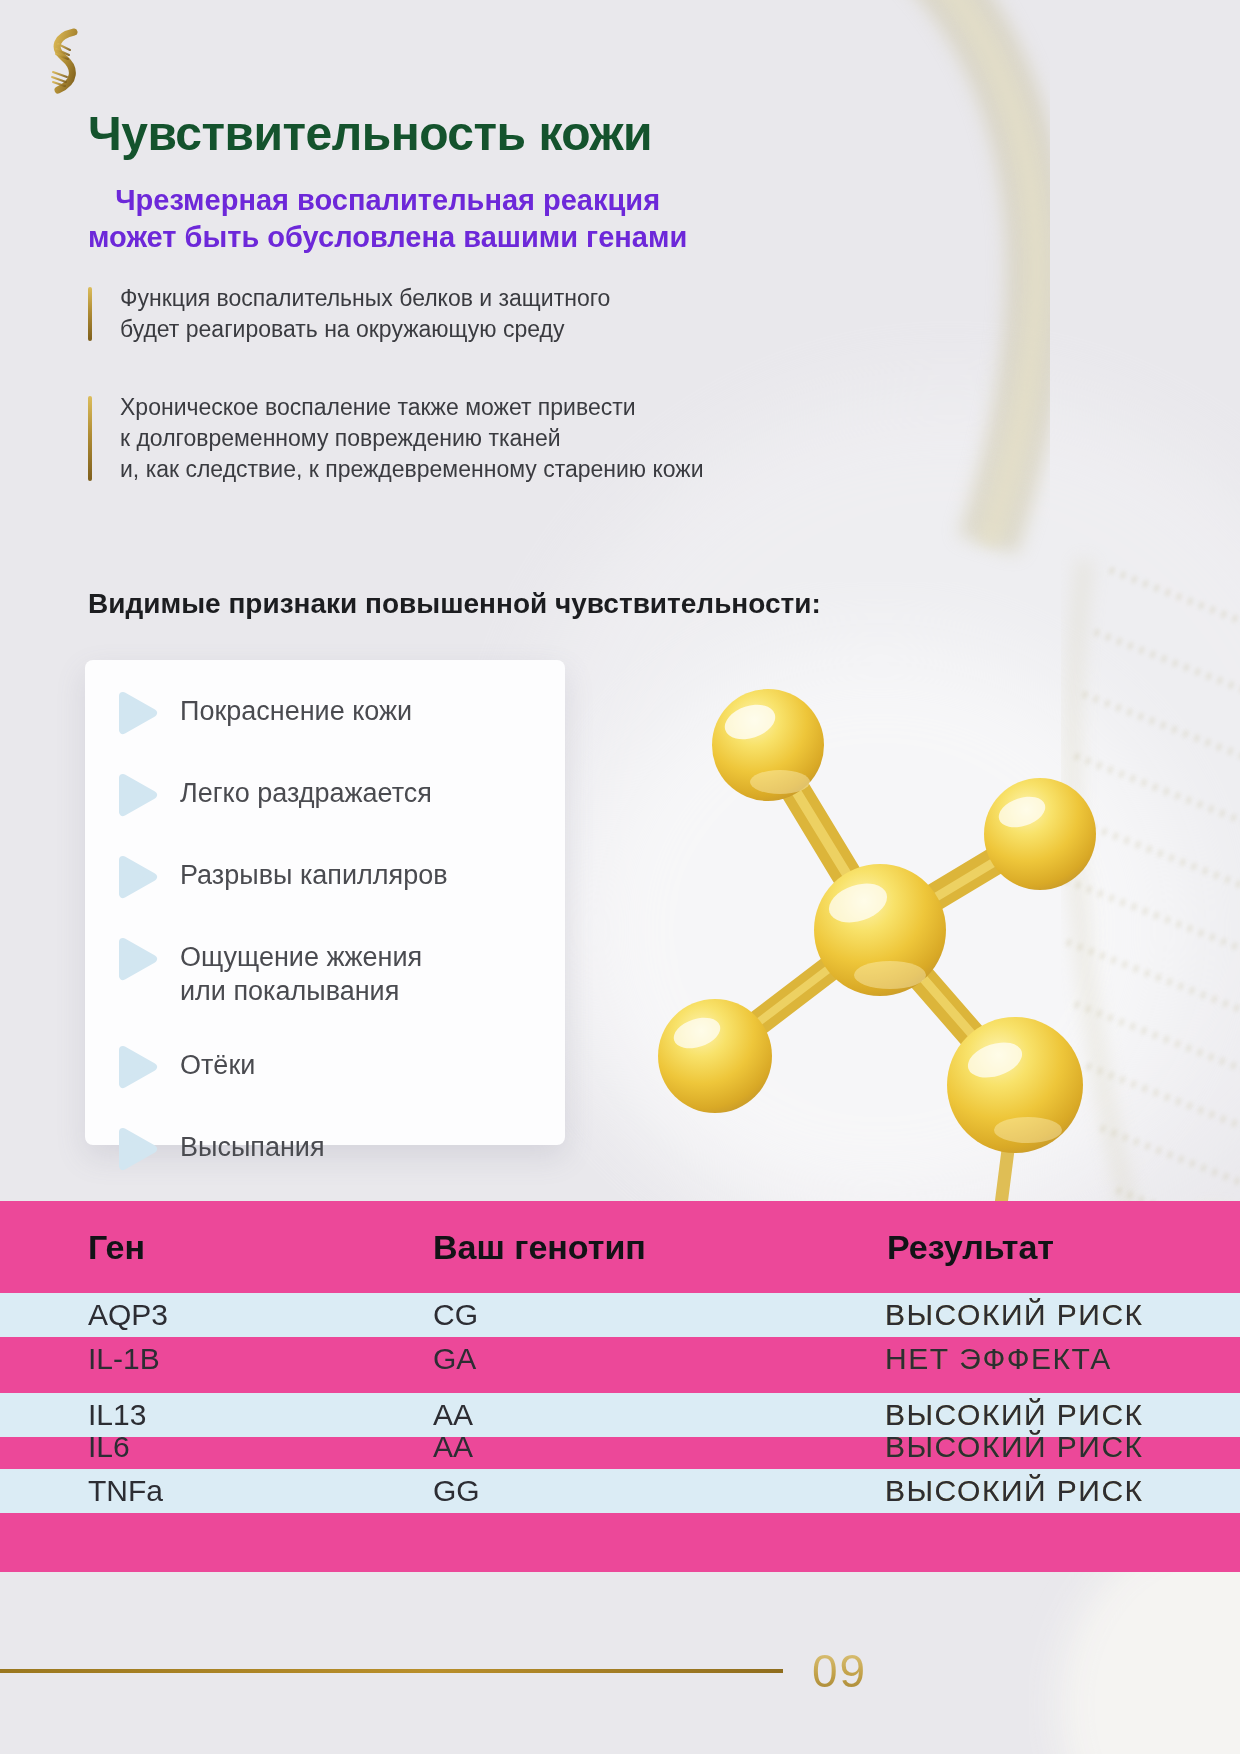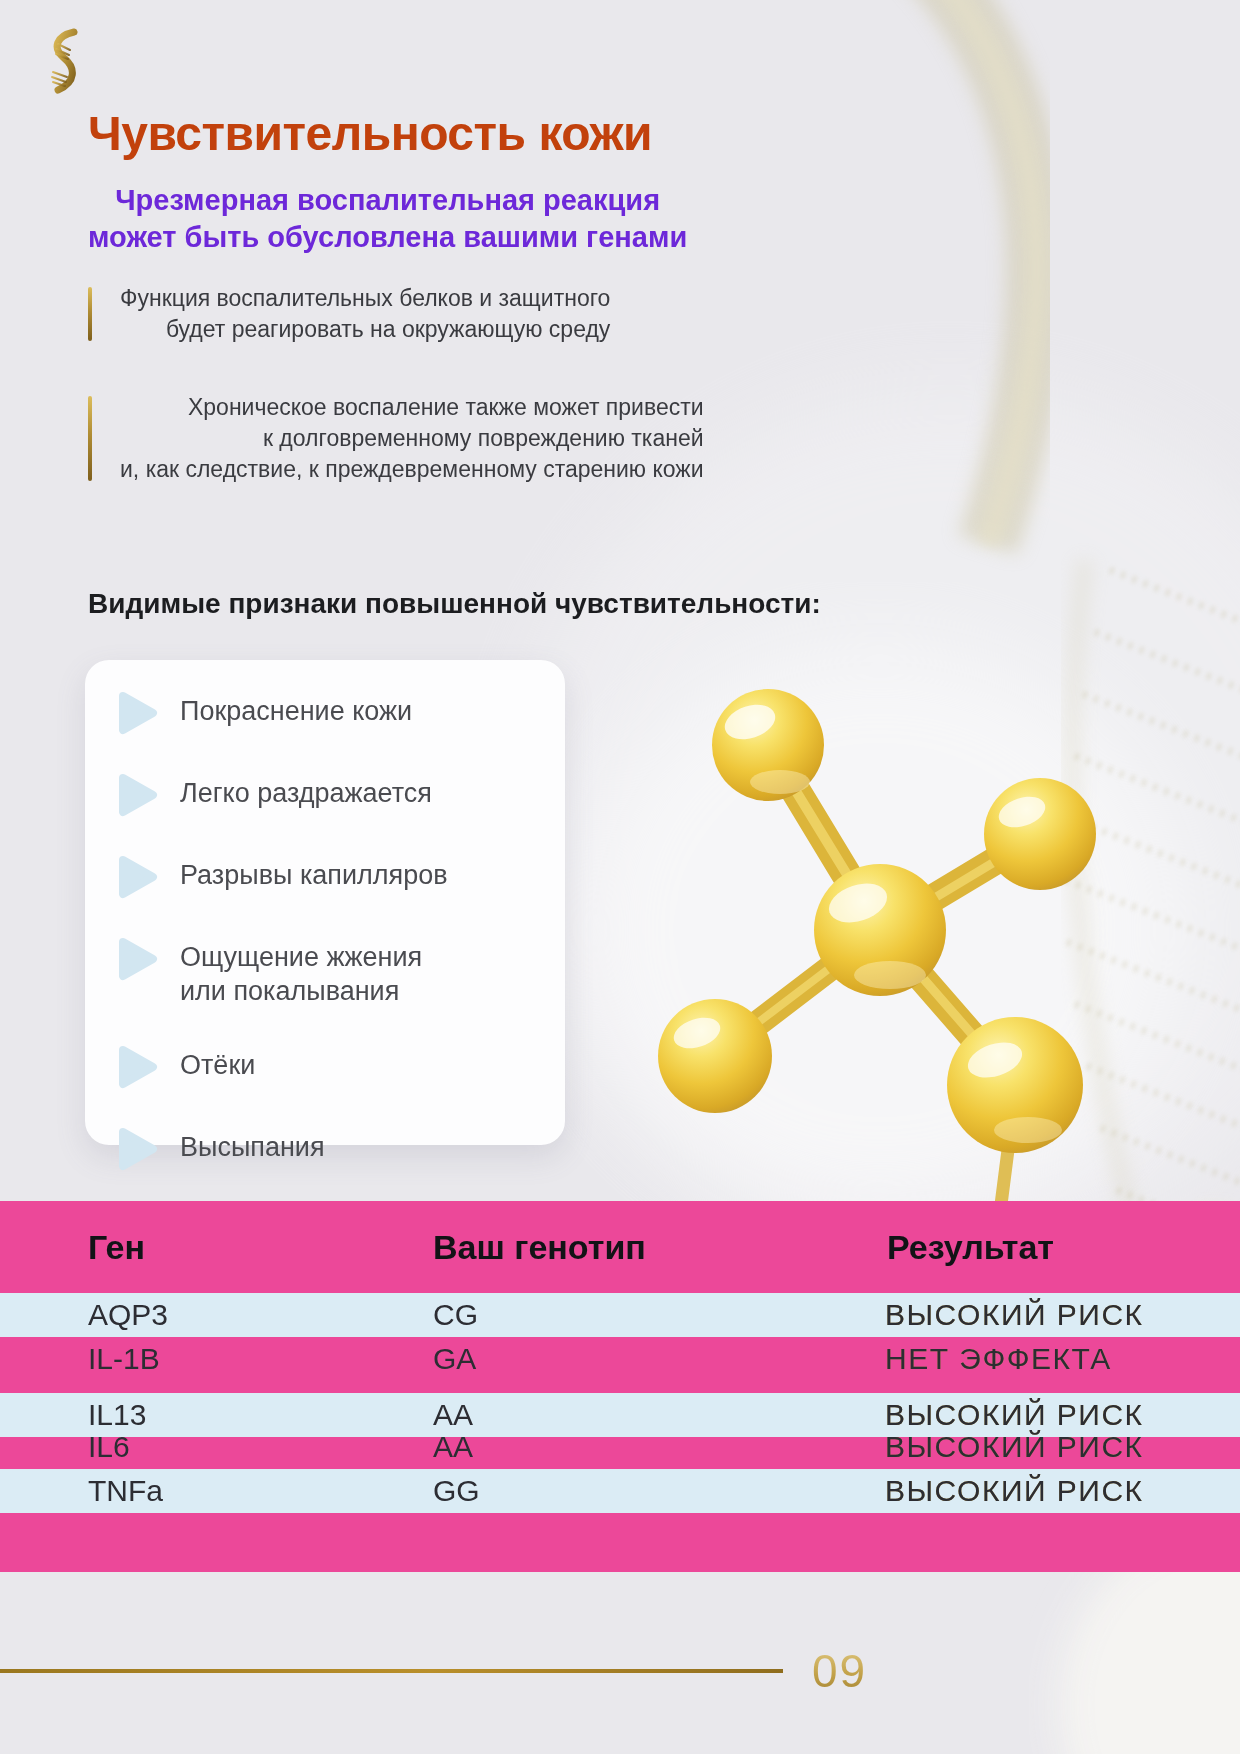--- a/index.html
+++ b/index.html
@@ -2,32 +2,32 @@
 <html><head>
 <meta charset="utf-8">
 <style>
   html,body{margin:0;padding:0;}
   body{font-family:"Liberation Sans","DejaVu Sans",sans-serif;background:#d7d6da;}
   .page{position:relative;width:1240px;height:1754px;margin:0 auto;background:#e9e8ec;overflow:hidden;}
   .bg-art{position:absolute;left:0;top:0;width:1240px;height:1754px;pointer-events:none;}
 
   .logo{position:absolute;left:44px;top:28px;width:38px;height:70px;}
 
-  .title{position:absolute;left:88px;top:106px;font-size:48px;font-weight:bold;color:#c2410c;letter-spacing:-0.5px;}
+  .title{position:absolute;left:88px;top:106px;font-size:48px;font-weight:bold;color:#14532d;letter-spacing:-0.5px;}
   .subtitle{position:absolute;left:88px;top:182px;font-size:29px;font-weight:bold;color:#6d28d9;line-height:37px;text-align:center;}
 
-  .para{position:absolute;left:88px;padding-left:32px;font-size:23px;color:#3a3b40;line-height:31px;text-align:right;}
+  .para{position:absolute;left:88px;padding-left:32px;font-size:23px;color:#3a3b40;line-height:31px;}
   .para .bar{position:absolute;left:0;top:4px;bottom:4px;width:4px;border-radius:2px;
              background:linear-gradient(180deg,#dcbd5c 0%,#b08d35 45%,#7e5f1d 100%);}
   .para1{top:283px;}
   .para2{top:392px;}
 
   .signs-heading{position:absolute;left:88px;top:588px;font-size:28px;font-weight:bold;color:#1c1d20;}
 
-  .card{position:absolute;left:85px;top:660px;width:480px;height:485px;background:#fdfdfe;border-radius:24px;
+  .card{position:absolute;left:85px;top:660px;width:480px;height:485px;background:#fdfdfe;border-radius:8px;
         box-shadow:0 12px 30px rgba(110,110,135,.16);box-sizing:border-box;padding:34px 18px 0 33px;}
   .card ul{list-style:none;margin:0;padding:0;}
   .card li{display:flex;align-items:flex-start;margin-bottom:40px;}
   .tri{flex:0 0 auto;margin-right:22px;margin-top:-4px;}
   .card li span.lbl{font-size:27px;color:#4a4b50;line-height:34px;max-width:280px;display:inline-block;}
 
   .molecule{position:absolute;left:600px;top:640px;width:520px;height:600px;}
 
   .table-band{position:absolute;left:0;top:1201px;width:1240px;height:371px;background:#ec4899;}
   .thead{position:absolute;top:27px;font-size:34px;font-weight:bold;color:#121316;}

